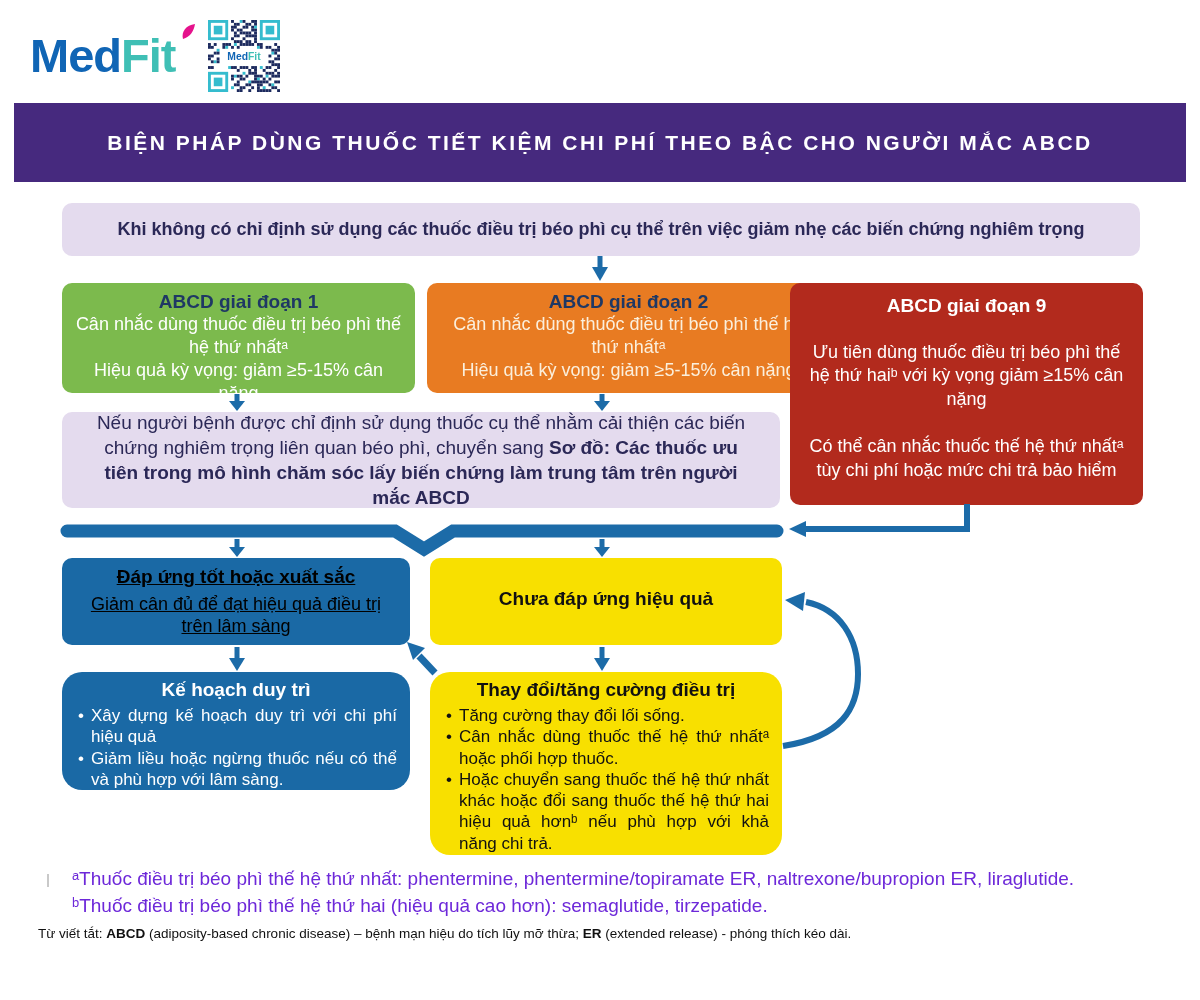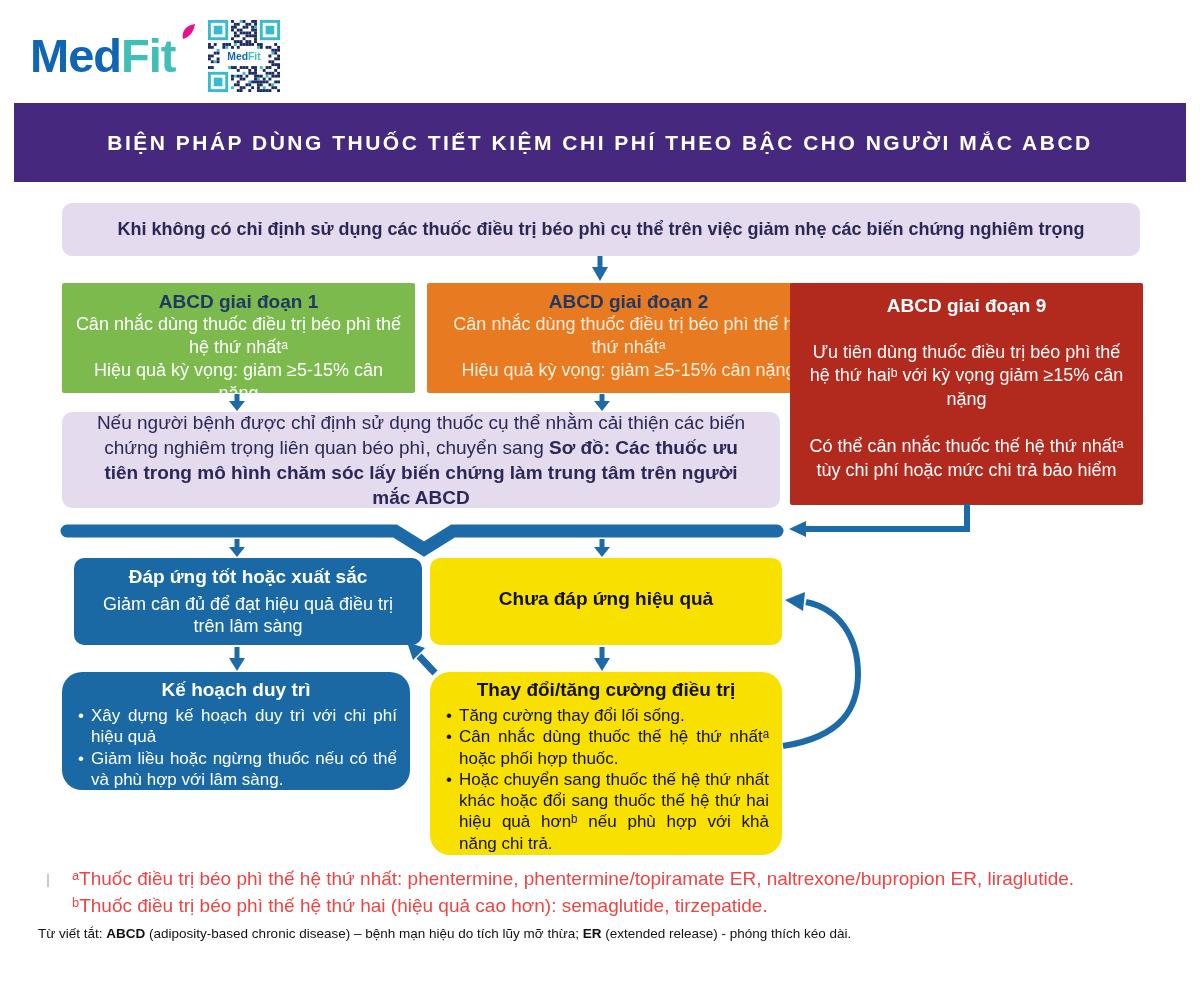--- a/index.html
+++ b/index.html
@@ -26,44 +26,44 @@
   
   .lav {
     position:absolute; background:#E4DBEE; border-radius:10px; color:#2B2857;
     display:flex; align-items:center; justify-content:center; text-align:center;
   }
   .lav.intro { left:62px; top:203px; width:1078px; height:53px; font-size:18px; font-weight:700; white-space:nowrap; }
   .lav.comp { left:62px; top:412px; width:718px; height:96px; font-size:19px; padding:0 26px; line-height:1.32; }
   .lav.comp .normal { font-weight:500; }
   .lav.comp .bold { font-weight:800; }
   
-  .stage { position:absolute; border-radius:2px; text-align:center; }
+  .stage { position:absolute; border-radius:10px; text-align:center; }
   .stage .s-title { font-size:19px; font-weight:800; color:#1F3864; padding-top:8px; }
   .stage .s-line { font-size:18px; line-height:1.27; padding:0 12px; }
   .stage1 { left:62px; top:283px; width:353px; height:110px; background:#7CBA4D; color:#ffffff; }
   .stage2 { left:427px; top:283px; width:403px; height:110px; background:#E87B22; color:#FBEFDC; }
   .stage3 { left:790px; top:283px; width:353px; height:222px; background:#B22A1D; color:#ffffff; }
   .stage3 .s-title { color:#ffffff; padding-top:12px; }
   .stage3 .s-para { font-size:18px; line-height:1.3; padding:0 16px; margin-top:24px; }
   
   .resp { position:absolute; border-radius:10px; text-align:center; display:flex; flex-direction:column; justify-content:center; }
   .resp .r-title { font-size:19px; font-weight:800; margin-bottom:5px; }
   .resp .r-body { font-size:18px; line-height:1.24; padding:0 18px; }
-  .good { left:74px; top:558px; width:348px; height:87px; background:#1A69A5; color:#ffffff; }
+  .good { left:62px; top:558px; width:348px; height:87px; background:#1A69A5; color:#000000;text-decoration:underline; }
   .poor { left:430px; top:558px; width:352px; height:87px; background:#F8E000; color:#111111; }
   
   .action { position:absolute; border-radius:20px; }
   .action .a-title { font-size:19px; font-weight:800; text-align:center; padding-top:7px; }
   .action .bullets { padding:4px 13px 0 16px; }
   .action .bullet { position:relative; padding-left:13px; text-align:justify; font-size:17px; line-height:1.25; }
   .action .bullet::before { content:"\2022"; position:absolute; left:0; }
   .maint { left:62px; top:672px; width:348px; height:118px; background:#1A69A5; color:#ffffff; }
   .adjust { left:430px; top:672px; width:352px; height:183px; background:#F8E000; color:#111111; }
   
-  .footnotes { position:absolute; left:72px; top:866px; width:1070px; color:#ef4444; font-size:19px; font-weight:500; line-height:1.42; }
+  .footnotes { position:absolute; left:72px; top:866px; width:1070px; color:#6d28d9; font-size:19px; font-weight:500; line-height:1.42; }
   .margin-tick { position:absolute; left:47px; top:874px; width:2px; height:13px; background:#C9C9C9; }
   .abbrev { position:absolute; left:38px; top:926px; width:1130px; font-size:13.5px; color:#111111; }
   .abbrev b { font-weight:700; }
   
   .flow { position:absolute; left:0; top:0; width:1200px; height:1000px; pointer-events:none; }
 </style>
 </head>
 <body>
 
 <div class="canvas">

